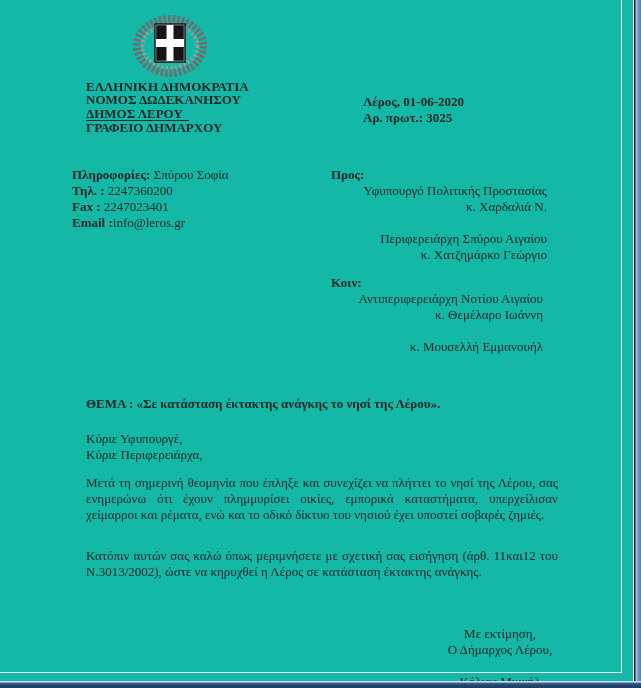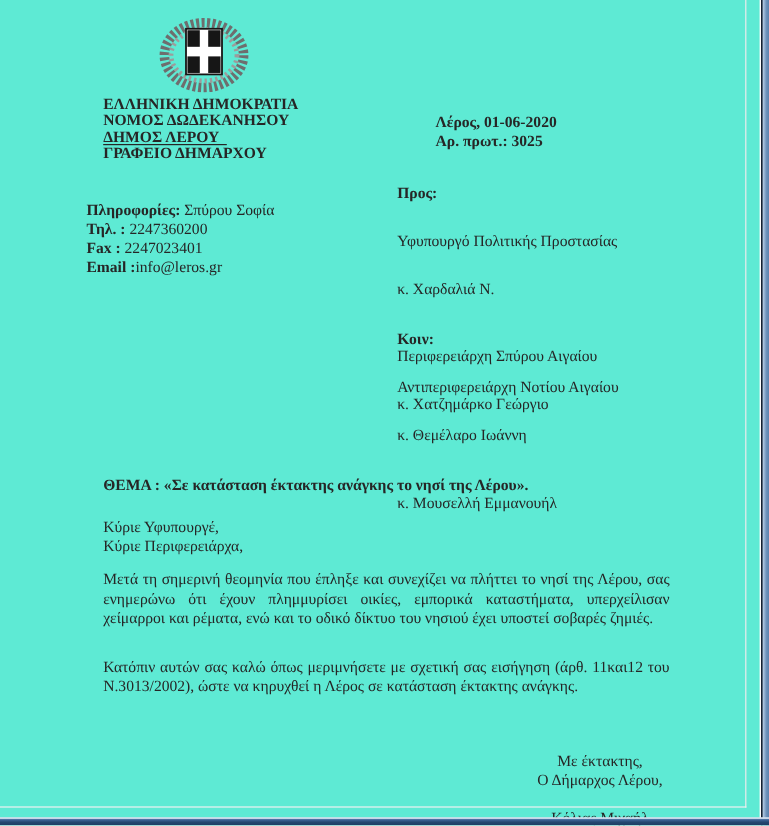--- a/index.html
+++ b/index.html
@@ -1,19 +1,19 @@
 <!DOCTYPE html>
 <html><head>
 <meta charset="utf-8">
 <style>
   html,body{margin:0;padding:0;background:#ffffff;}
   .page{
     position:relative;
     width:641px;height:688px;
-    background:#5eead4;
+    background:#14b8a6;
     overflow:hidden;
     font-family:"Liberation Serif","DejaVu Serif",serif;
     color:#262626;
     font-size:13px;
   }
   .abs{position:absolute;}
   .line{min-height:16px;line-height:16px;}
   .b{font-weight:bold;}
 
   
@@ -25,24 +25,24 @@
   .lh-underline{display:inline-block;border-bottom:1.2px solid #262626;padding-right:6px;}
   .lh-italic{}
 
   
   .ref{left:363px;top:94px;font-weight:bold;}
 
   
   .contact{left:72px;top:167px;}
 
   
-  .pros{left:331px;top:153px;width:216px;}
+  .pros{left:331px;top:167px;width:216px;}
   .koin{left:331px;top:275px;width:212px;}
   .addr-heading{font-weight:bold;line-height:16px;}
-  .addr-line{text-align:left;margin-top:24px;}
+  .addr-line{text-align:right;}
   .blank{height:16px;}
 
   
   .subject{left:86px;top:396px;width:480px;font-weight:bold;line-height:16px;}
 
   
   .salutation{left:86px;top:431px;}
   .para1{left:86px;top:475px;width:472px;text-align:justify;line-height:16px;}
   .para2{left:86px;top:548px;width:472px;text-align:justify;line-height:16px;}
 
@@ -124,21 +124,21 @@
 
   <div class="abs salutation">
     <div class="line">Κύριε Υφυπουργέ,</div>
     <div class="line">Κύριε Περιφερειάρχα,</div>
   </div>
 
   <div class="abs para1">Μετά τη σημερινή θεομηνία που έπληξε και συνεχίζει να πλήττει το νησί της Λέρου, σας ενημερώνω ότι έχουν πλημμυρίσει οικίες, εμπορικά καταστήματα, υπερχείλισαν χείμαρροι και ρέματα, ενώ και το οδικό δίκτυο του νησιού έχει υποστεί σοβαρές ζημιές.</div>
   <div class="abs para2">Κατόπιν αυτών σας καλώ όπως μεριμνήσετε με σχετική σας εισήγηση (άρθ. 11και12 του Ν.3013/2002), ώστε να κηρυχθεί η Λέρος σε κατάσταση έκτακτης ανάγκης.</div>
 
   <div class="abs closing">
-    <div class="line">Με έκτακτης,</div>
+    <div class="line">Με εκτίμηση,</div>
     <div class="line">Ο Δήμαρχος Λέρου,</div>
     <div class="blank"></div>
     <div class="line">Κόλιας Μιχαήλ</div>
   </div>
 
   <div class="abs page-edge-v"></div>
   <div class="abs page-edge-h"></div>
 
   <div class="abs win-border-right"></div>
   <div class="abs win-border-bottom"></div>

